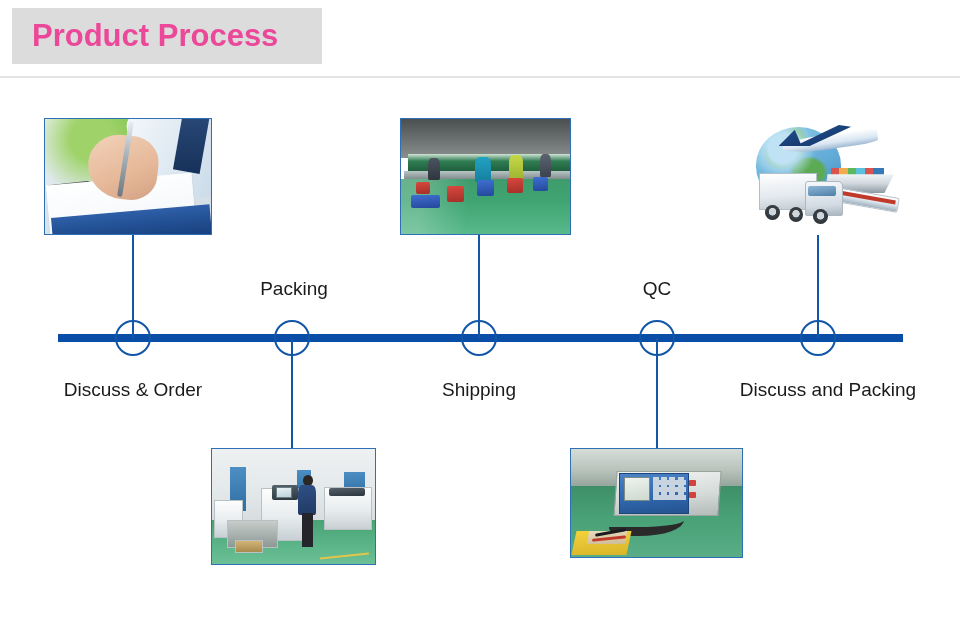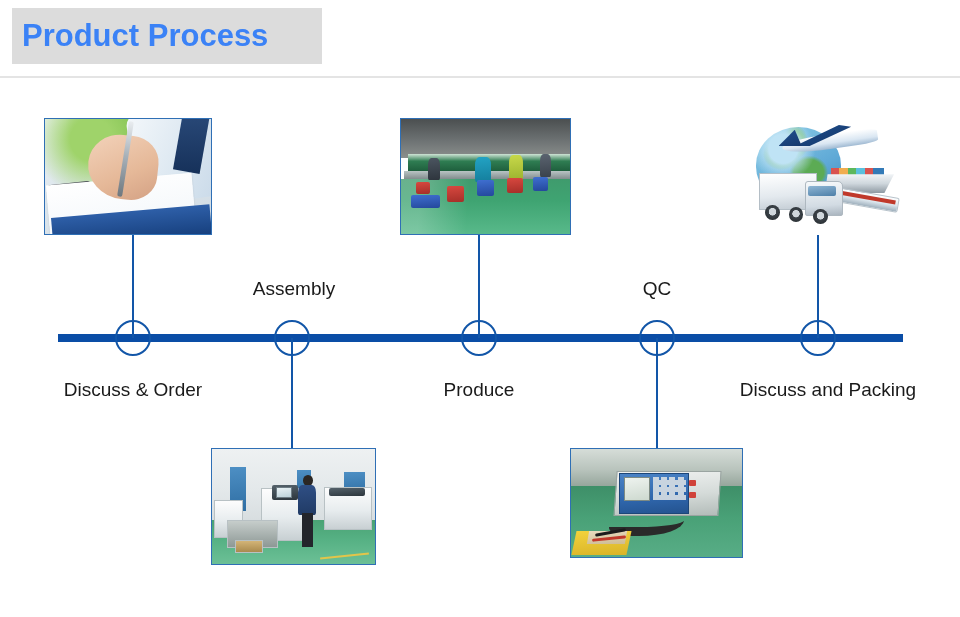--- a/index.html
+++ b/index.html
@@ -26,25 +26,25 @@
     background: #dcdcdc;
   }
   #page-title {
     position: absolute;
     left: 12px;
     top: 8px;
     width: 310px;
     height: 56px;
     display: flex;
     align-items: center;
-    padding-left: 10px;
+    padding-left: 20px;
     box-sizing: border-box;
     font-size: 31px;
     font-weight: bold;
-    color: #3b82f6;
+    color: #ec4899;
     letter-spacing: 0px;
     white-space: nowrap;
   }
   #header-divider {
     position: absolute;
     left: 0px;
     top: 76px;
     width: 960px;
     height: 2px;
     background: #e4e4e4;
@@ -364,24 +364,24 @@
 <div class="connector" style="left:478px; top:234px; height:104px;"></div>
 <div class="connector" style="left:656px; top:338px; height:110px;"></div>
 <div class="connector" style="left:817px; top:228px; height:110px;"></div>
 
 <div class="timeline-node" style="left:115px; top:320px;"></div>
 <div class="timeline-node" style="left:274px; top:320px;"></div>
 <div class="timeline-node" style="left:461px; top:320px;"></div>
 <div class="timeline-node" style="left:639px; top:320px;"></div>
 <div class="timeline-node" style="left:800px; top:320px;"></div>
 
-<div class="node-label" style="left:294px; top:278px;">Assembly</div>
+<div class="node-label" style="left:294px; top:278px;">Packing</div>
 <div class="node-label" style="left:657px; top:278px;">QC</div>
 <div class="node-label" style="left:133px; top:379px;">Discuss &amp; Order</div>
-<div class="node-label" style="left:479px; top:379px;">Produce</div>
+<div class="node-label" style="left:479px; top:379px;">Shipping</div>
 <div class="node-label" style="left:828px; top:379px;">Discuss and Packing</div>
 
 <div class="photo bordered" style="left:44px; top:118px; width:168px; height:117px;">
   <div class="art">
     <div class="sign-bg"></div>
     <div class="sign-shirt"></div>
     <div class="sign-tie"></div>
     <div class="sign-phone"></div>
     <div class="sign-paper"></div>
     <div class="sign-clipboard"></div>

